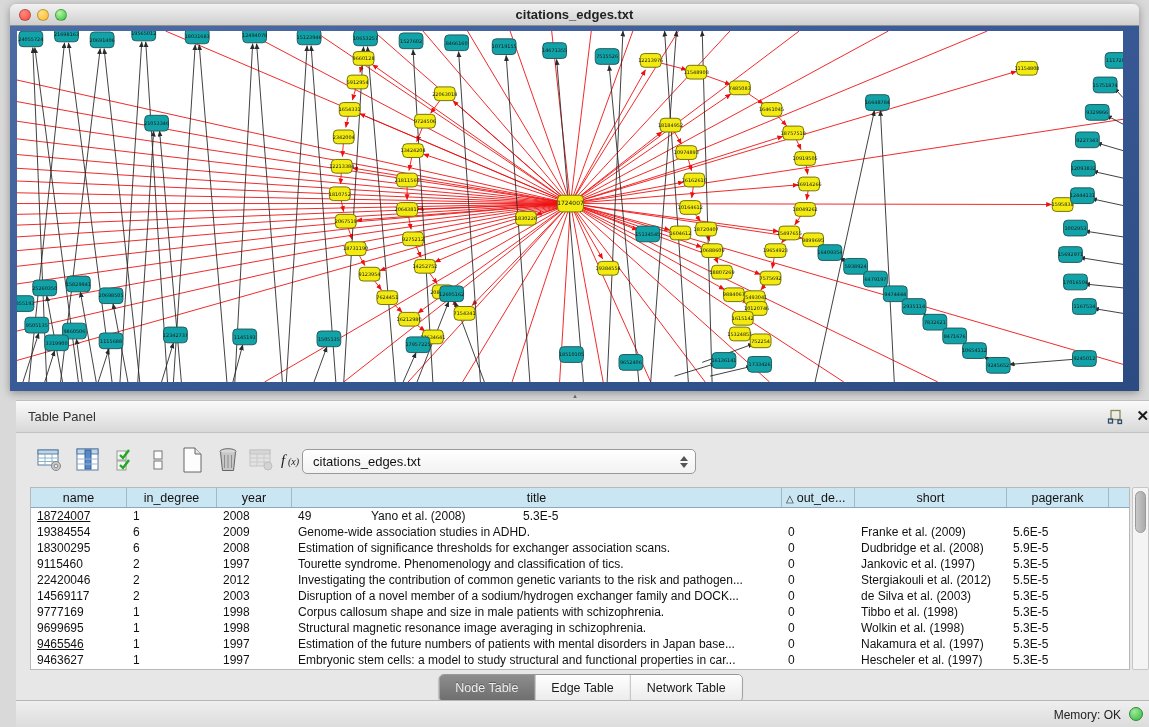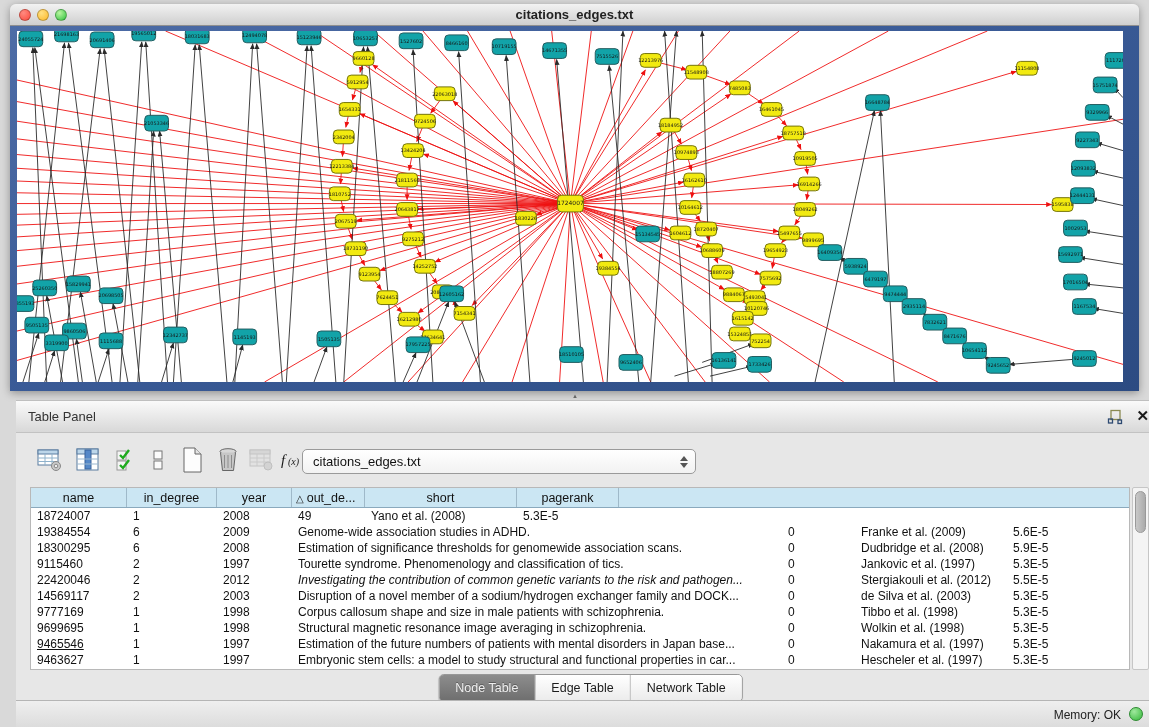--- a/index.html
+++ b/index.html
@@ -798,65 +798,66 @@
             <span class="step-dn"></span>
         </span>
       </div>
     </div>
 
     <div id="table-wrap">
       <div id="thead">
           <div class="th" style="width: 96px; flex: 0 0 96px;">name</div>
           <div class="th" style="width: 90px; flex: 0 0 90px;">in_degree</div>
           <div class="th" style="width: 75px; flex: 0 0 75px;">year</div>
+          <div class="th" style="width: 490px; flex: 0 0 490px;">title</div>
           <div class="th" style="width: 73px; flex: 0 0 73px; text-align: left; padding-left: 4px;"><span class="sort-tri">△</span>out_de...</div>
           <div class="th" style="width: 152px; flex: 0 0 152px;">short</div>
           <div class="th" style="width: 102px; flex: 0 0 102px;">pagerank</div>
         </div>
       <div id="tbody">
           <div class="tr">
-            <div class="td" style="width: 96px; flex: 0 0 96px;">18724007</div>
+            <div class="td" style="width: 96px; flex: 0 0 96px; text-decoration: underline;">18724007</div>
             <div class="td" style="width: 90px; flex: 0 0 90px;">1</div>
             <div class="td" style="width: 75px; flex: 0 0 75px;">2008</div>
             <div class="td" style="width: 73px; flex: 0 0 73px;">49</div>
             <div class="td" style="width: 152px; flex: 0 0 152px;">Yano et al. (2008)</div>
             <div class="td" style="width: 102px; flex: 0 0 102px;">5.3E-5</div>
           </div>
           <div class="tr">
             <div class="td" style="width: 96px; flex: 0 0 96px;">19384554</div>
             <div class="td" style="width: 90px; flex: 0 0 90px;">6</div>
             <div class="td" style="width: 75px; flex: 0 0 75px;">2009</div>
             <div class="td" style="width: 490px; flex: 0 0 490px;">Genome-wide association studies in ADHD.</div>
             <div class="td" style="width: 73px; flex: 0 0 73px;">0</div>
             <div class="td" style="width: 152px; flex: 0 0 152px;">Franke et al. (2009)</div>
             <div class="td" style="width: 102px; flex: 0 0 102px;">5.6E-5</div>
           </div>
           <div class="tr">
             <div class="td" style="width: 96px; flex: 0 0 96px;">18300295</div>
             <div class="td" style="width: 90px; flex: 0 0 90px;">6</div>
             <div class="td" style="width: 75px; flex: 0 0 75px;">2008</div>
-            <div class="td" style="width: 490px; flex: 0 0 490px;">Estimation of significance thresholds for genomewide association scans.</div>
+            <div class="td" style="width: 490px; flex: 0 0 490px;">Estimation of significance thresholds for exchanger association scans.</div>
             <div class="td" style="width: 73px; flex: 0 0 73px;">0</div>
             <div class="td" style="width: 152px; flex: 0 0 152px;">Dudbridge et al. (2008)</div>
             <div class="td" style="width: 102px; flex: 0 0 102px;">5.9E-5</div>
           </div>
           <div class="tr">
             <div class="td" style="width: 96px; flex: 0 0 96px;">9115460</div>
             <div class="td" style="width: 90px; flex: 0 0 90px;">2</div>
             <div class="td" style="width: 75px; flex: 0 0 75px;">1997</div>
             <div class="td" style="width: 490px; flex: 0 0 490px;">Tourette syndrome. Phenomenology and classification of tics.</div>
             <div class="td" style="width: 73px; flex: 0 0 73px;">0</div>
             <div class="td" style="width: 152px; flex: 0 0 152px;">Jankovic et al. (1997)</div>
             <div class="td" style="width: 102px; flex: 0 0 102px;">5.3E-5</div>
           </div>
           <div class="tr">
             <div class="td" style="width: 96px; flex: 0 0 96px;">22420046</div>
             <div class="td" style="width: 90px; flex: 0 0 90px;">2</div>
             <div class="td" style="width: 75px; flex: 0 0 75px;">2012</div>
-            <div class="td" style="width: 490px; flex: 0 0 490px; font-style: italic;">Investigating the contribution of common genetic variants to the risk and pathogen...</div>
+            <div class="td" style="width: 490px; flex: 0 0 490px;">Investigating the contribution of common genetic variants to the risk and pathogen...</div>
             <div class="td" style="width: 73px; flex: 0 0 73px;">0</div>
             <div class="td" style="width: 152px; flex: 0 0 152px;">Stergiakouli et al. (2012)</div>
             <div class="td" style="width: 102px; flex: 0 0 102px;">5.5E-5</div>
           </div>
           <div class="tr">
             <div class="td" style="width: 96px; flex: 0 0 96px;">14569117</div>
             <div class="td" style="width: 90px; flex: 0 0 90px;">2</div>
             <div class="td" style="width: 75px; flex: 0 0 75px;">2003</div>
             <div class="td" style="width: 490px; flex: 0 0 490px;">Disruption of a novel member of a sodium/hydrogen exchanger family and DOCK...</div>
             <div class="td" style="width: 73px; flex: 0 0 73px;">0</div>

